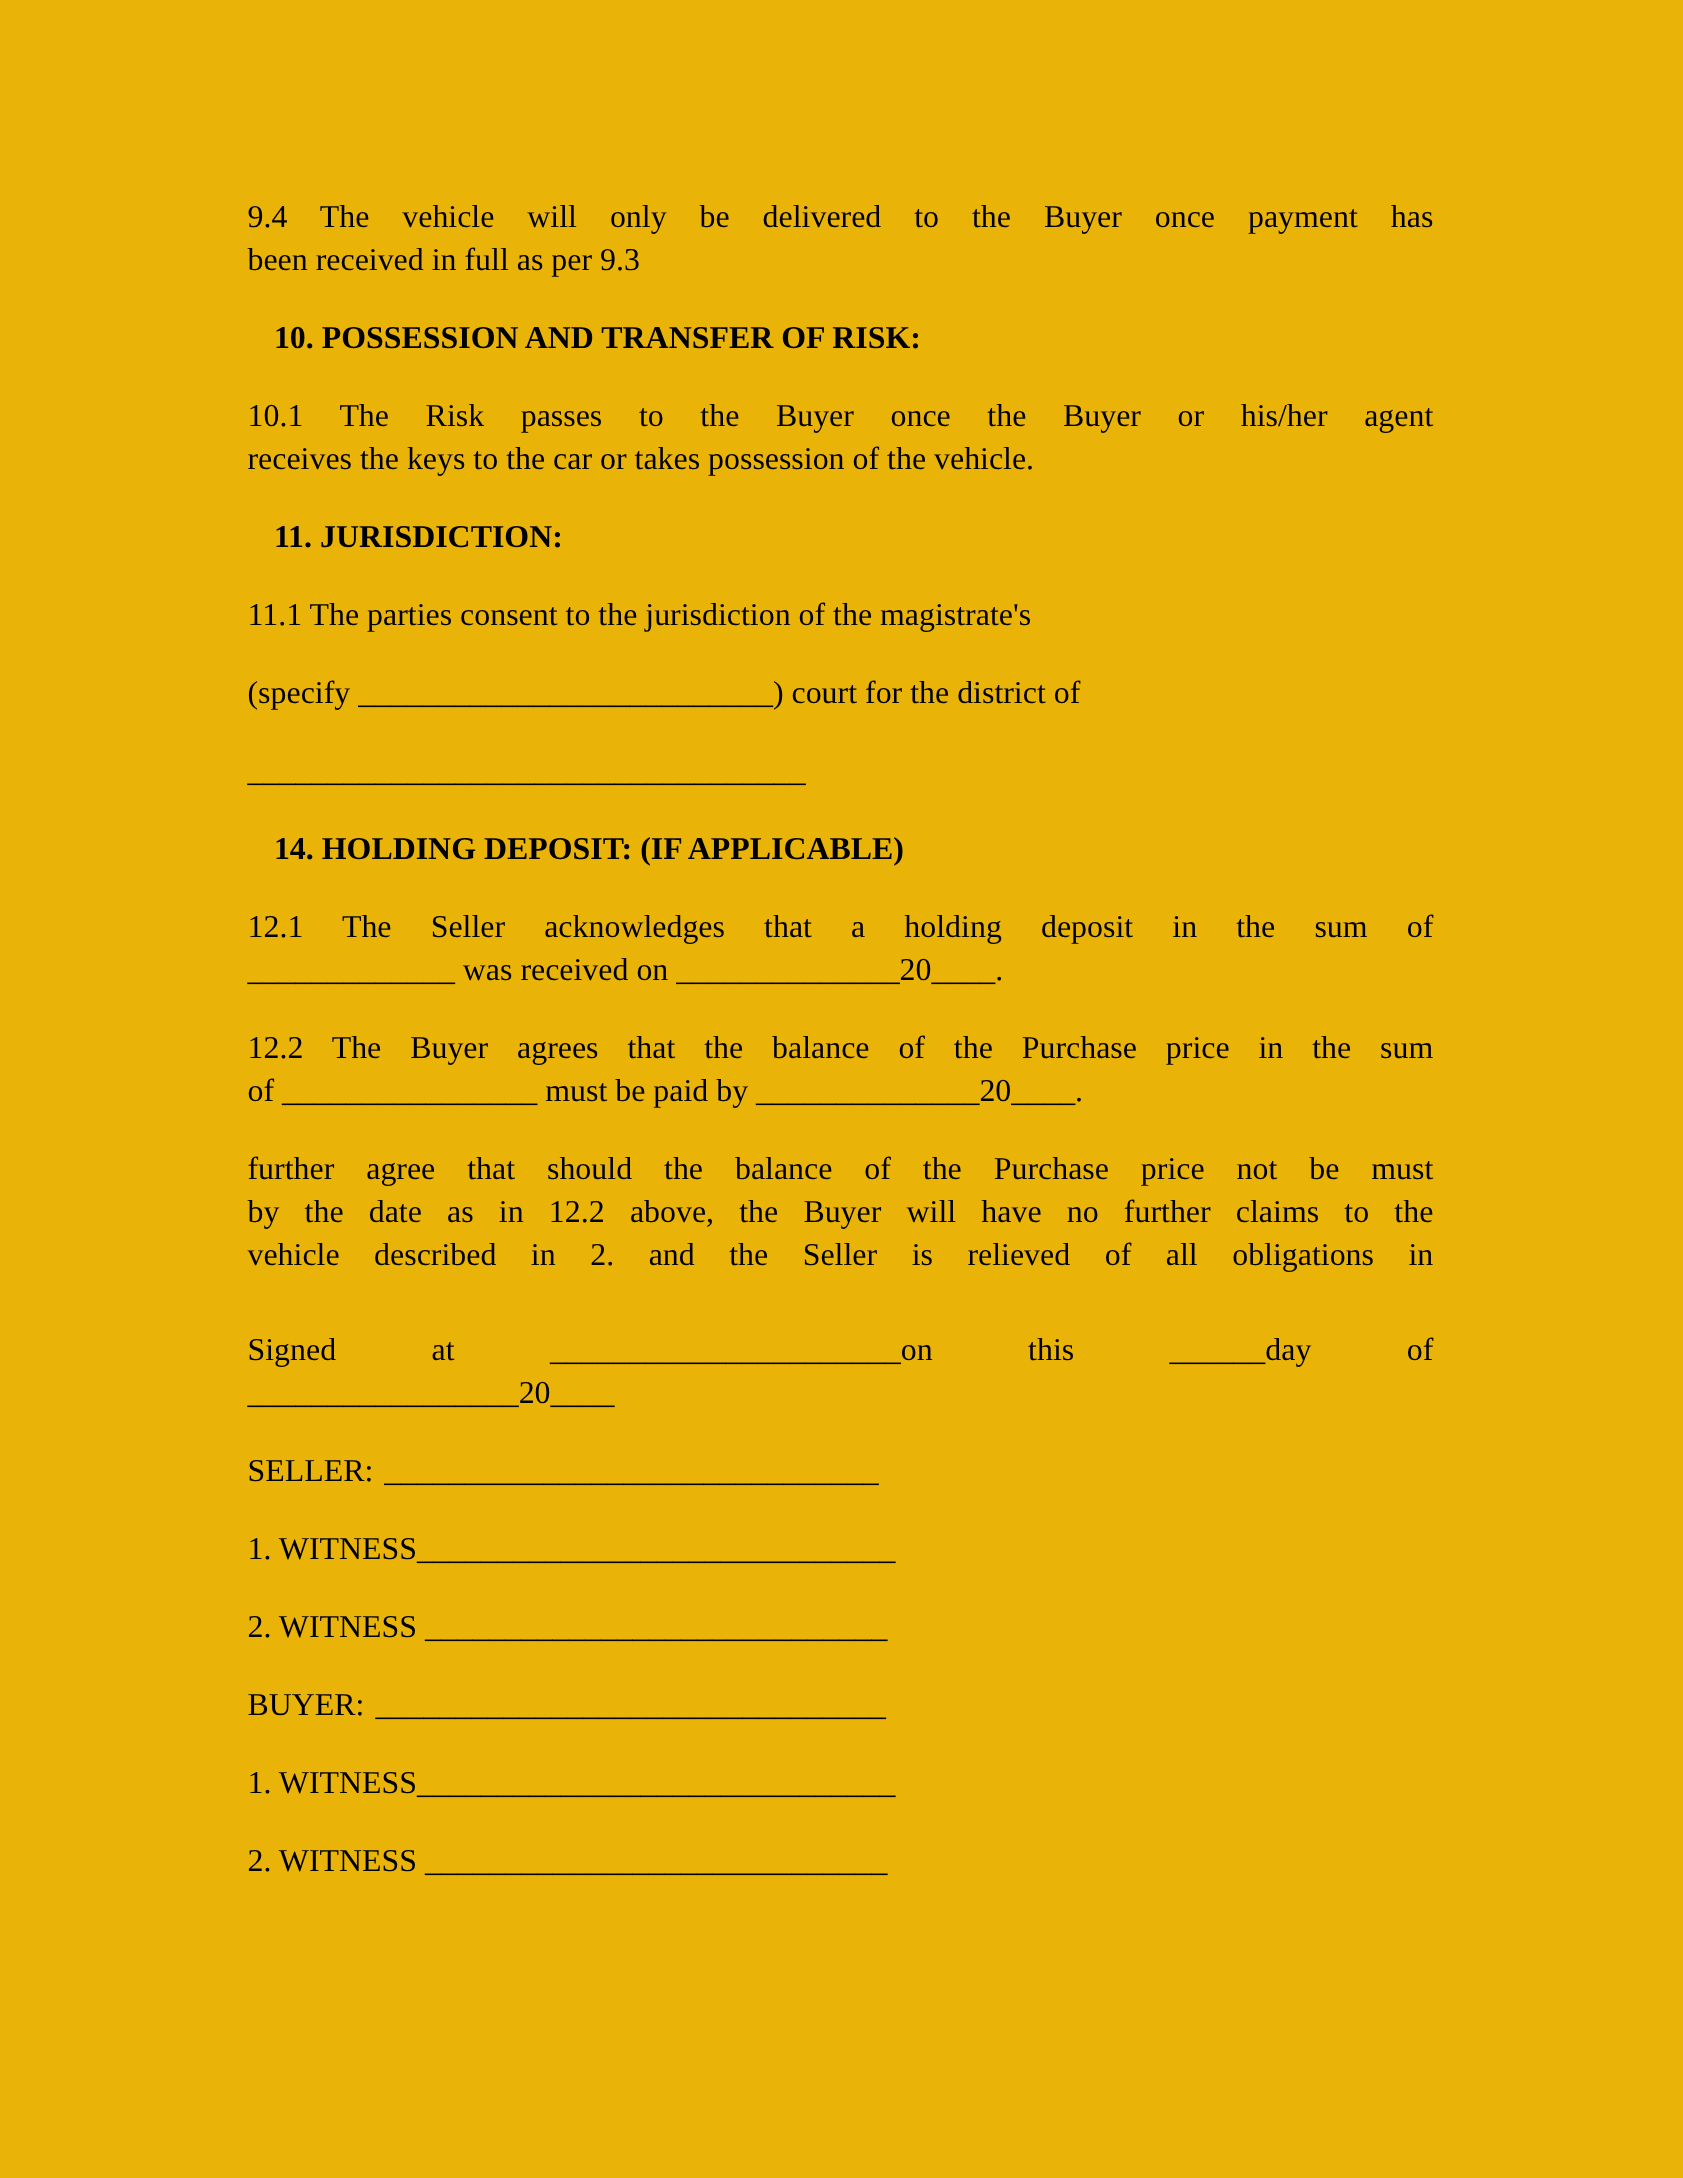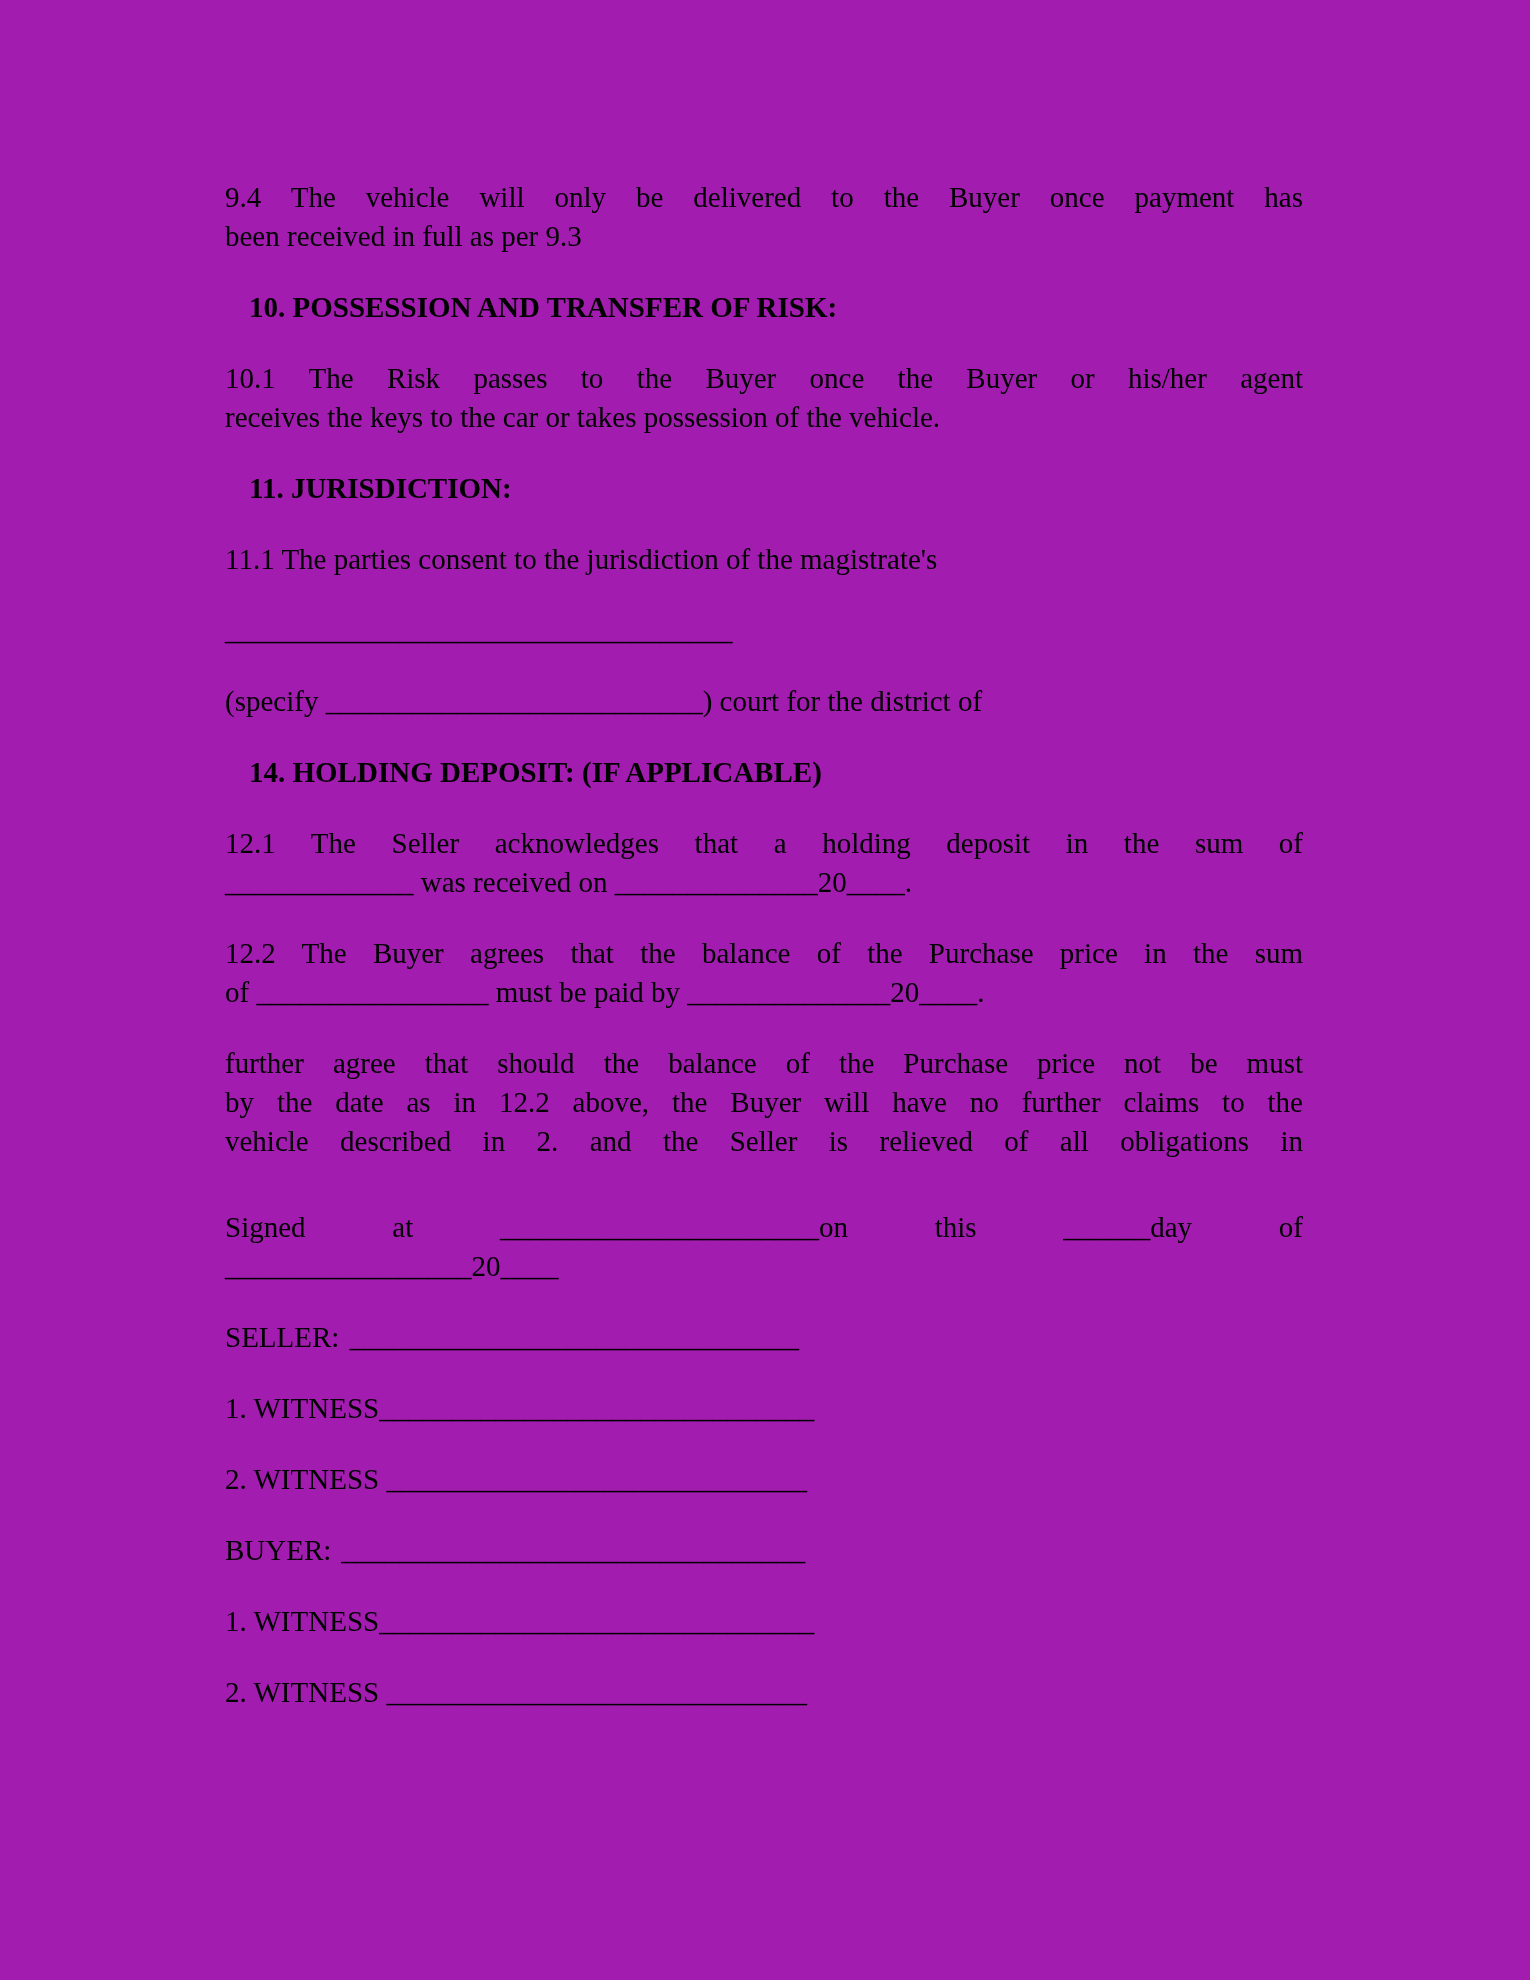--- a/index.html
+++ b/index.html
@@ -5,21 +5,21 @@
 <style>
   html, body {
     margin: 0;
     padding: 0;
     background: #ffffff;
   }
   .page {
     position: relative;
     width: 1530px;
     height: 1980px;
-    background: #a21caf;
+    background: #eab308;
     color: #000000;
     font-family: "Liberation Serif", "DejaVu Serif", serif;
     overflow: hidden;
   }
   .content {
     position: absolute;
     left: 225px;
     top: 178px;
     width: 1078px;
     font-size: 29px;
@@ -66,23 +66,23 @@
 
     <div class="para">
       <div class="jline">10.1 The Risk passes to the Buyer once the Buyer or his/her agent</div>
       <div>receives the keys to the car or takes possession of the vehicle.</div>
     </div>
 
     <div class="para heading">11. JURISDICTION:</div>
 
     <div class="para">11.1 The parties consent to the jurisdiction of the magistrate's</div>
 
+    <div class="para">(specify __________________________) court for the district of</div>
+
     <div class="para">___________________________________</div>
-
-    <div class="para">(specify __________________________) court for the district of</div>
 
     <div class="para heading">14. HOLDING DEPOSIT: (IF APPLICABLE)</div>
 
     <div class="para">
       <div class="jline">12.1 The Seller acknowledges that a holding deposit in the sum of</div>
       <div>_____________ was received on ______________20____.</div>
     </div>
 
     <div class="para">
       <div class="jline">12.2 The Buyer agrees that the balance of the Purchase price in the sum</div>

